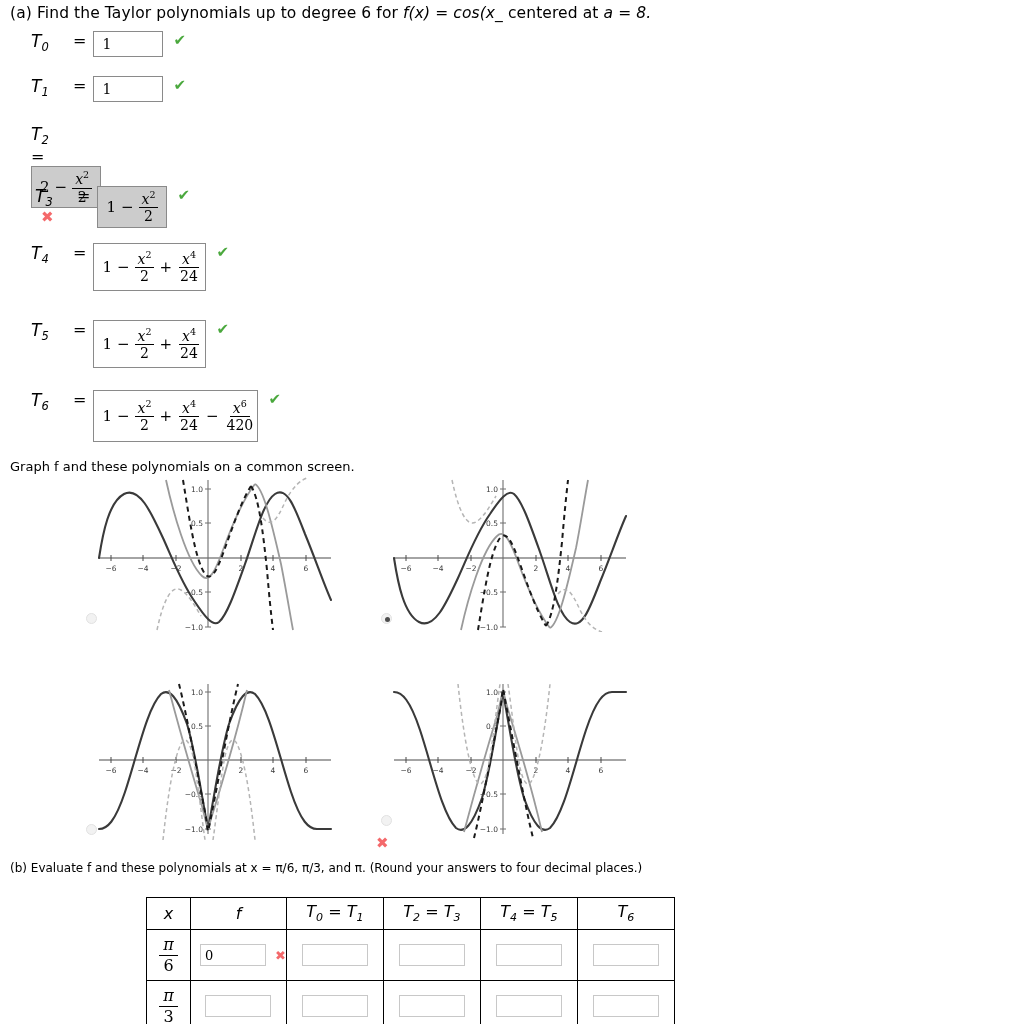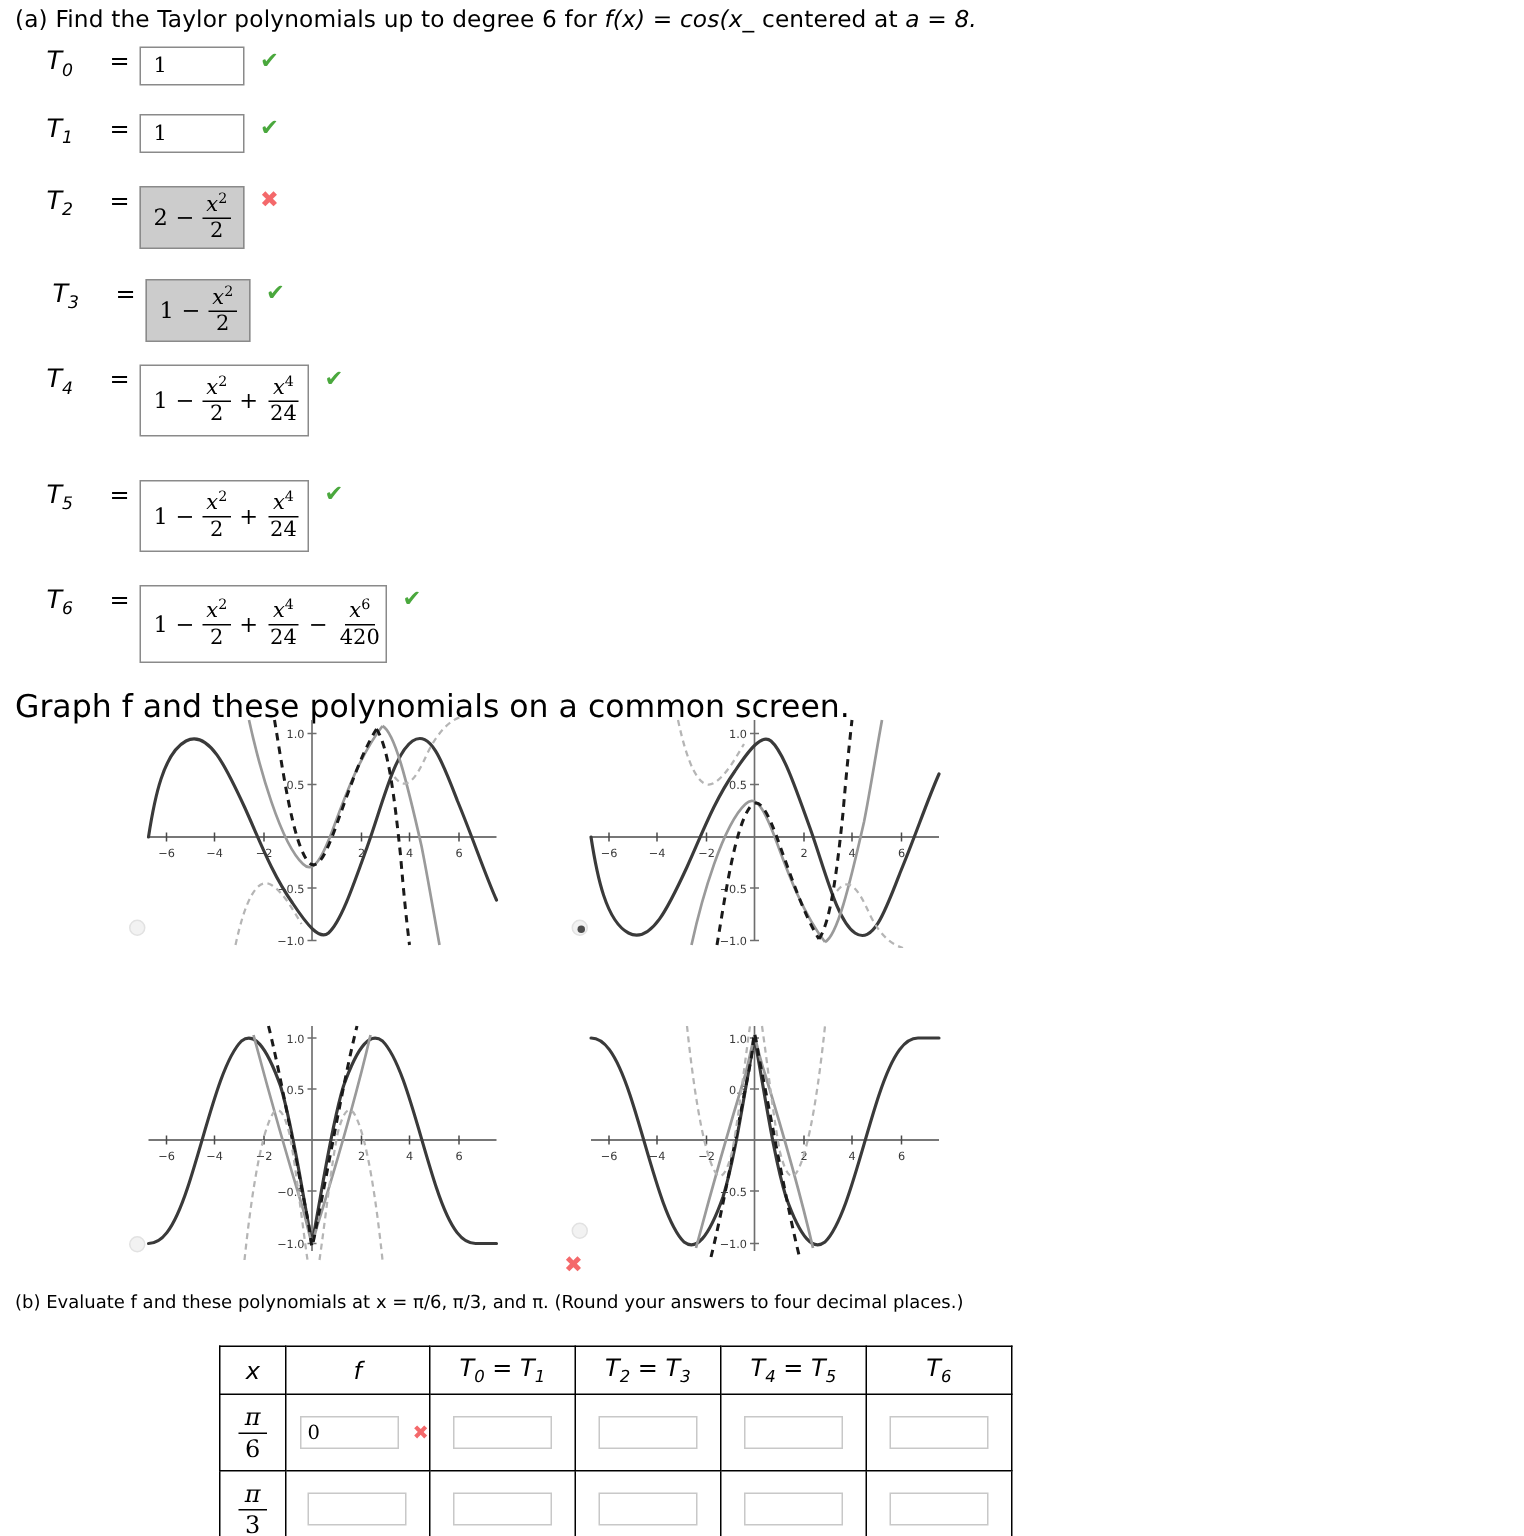--- a/index.html
+++ b/index.html
@@ -99,21 +99,21 @@
     font-weight: bold;
   }
   .mark.ok { color: #4aa83d; }
   .mark.bad { color: #f4696b; }
 
   
   .graphline {
     position: absolute;
     left: 10px;
     top: 459px;
-    font-size: 21px;
+    font-size: 13px;
     white-space: nowrap;
   }
   .gwrap { position: absolute; }
   .gradio {
     position: absolute;
     width: 11px;
     height: 11px;
     border-radius: 50%;
     background: #f2f2f2;
     border: 1px solid #e2e2e2;
@@ -236,21 +236,21 @@
   <span class="tlabel">
     <span>T</span><sub>1</sub>
   </span>
   <span class="eq">=</span>
   <span class="ansbox" style="width:70px; height:26px;">
     <span class="plain">1</span>
   </span>
   <span class="mark ok">✔</span>
 </div>
 
-<div class="trow" style="left:14px; top:124px;">
+<div class="trow" style="left:14px; top:124px;flex-direction:column;">
   <span class="tlabel">
     <span>T</span><sub>2</sub>
   </span>
   <span class="eq">=</span>
   <span class="ansbox filled" style="width:70px; height:42px;">
     <span class="expr">
       <span>2</span>
       <span class="op">−</span>
       <span class="frac">
         <span class="num pow"><span>x</span><sup>2</sup></span>

